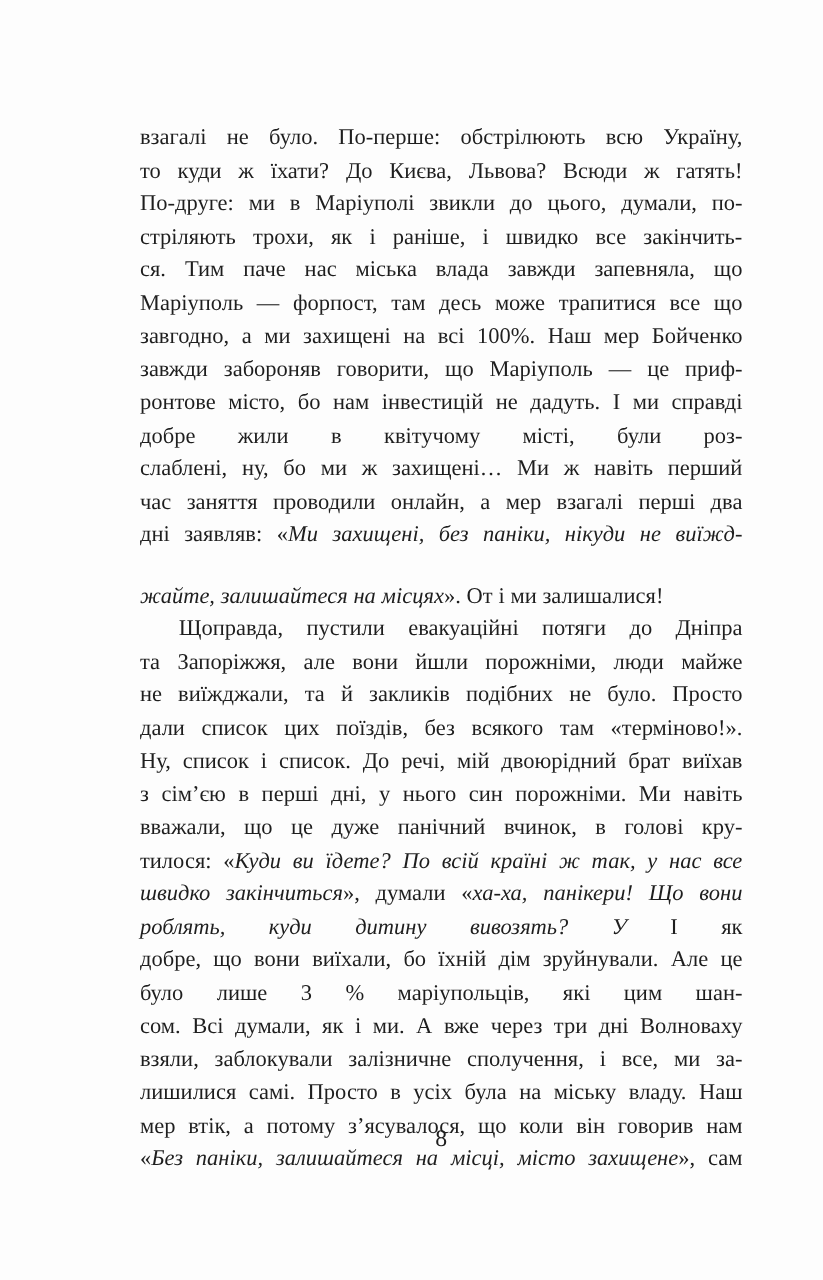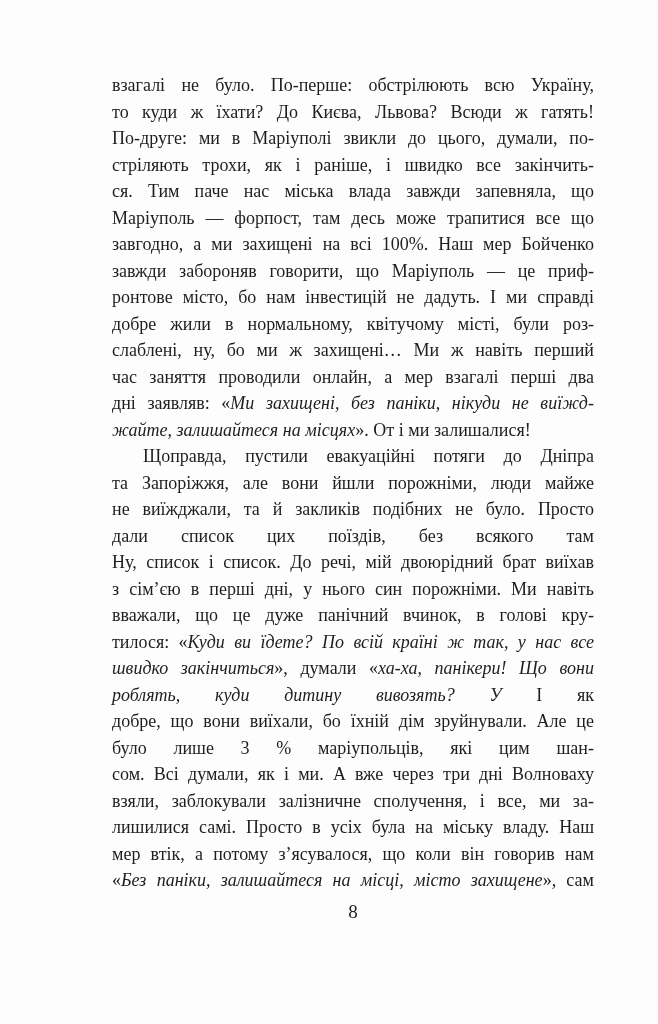--- a/index.html
+++ b/index.html
@@ -10,35 +10,36 @@
   }
   .book-page {
     position: relative;
     width: 658px; height: 1024px;
     background: #fdfdfd;
     color: #1e1e1e;
     overflow: hidden;
   }
   .page-text {
     position: absolute;
-    left: 112px; top: 72px;
+    left: 112px; top: 96px;
     width: 482px;
     font-size: 18px;
     line-height: 26.5px;
   }
   .line {
     display: flex;
     justify-content: space-between;
     align-items: baseline;
     height: 26.5px;
     white-space: nowrap;
   }
   .line.no-stretch {
     justify-content: flex-start;
     column-gap: 4.6px;
+    margin-top: 22px;
   }
   .line.indent { padding-left: 31px; gap: 11px; }
   .w { display: inline-block; }
   .it { font-style: italic; }
   .page-number {
     position: absolute;
     left: 112px; top: 901px;
     width: 482px;
     text-align: center;
     font-size: 19px;
@@ -146,21 +147,20 @@
         <span class="w"><span>не</span></span>
         <span class="w"><span>дадуть.</span></span>
         <span class="w"><span>І</span></span>
         <span class="w"><span>ми</span></span>
         <span class="w"><span>справді</span></span>
       </div>
       <div class="line">
         <span class="w"><span>добре</span></span>
         <span class="w"><span>жили</span></span>
         <span class="w"><span>в</span></span>
-        <span class="w"><span>нормальному,</span></span>
         <span class="w"><span>квітучому</span></span>
         <span class="w"><span>місті,</span></span>
         <span class="w"><span>були</span></span>
         <span class="w"><span>роз-</span></span>
       </div>
       <div class="line">
         <span class="w"><span>слаблені,</span></span>
         <span class="w"><span>ну,</span></span>
         <span class="w"><span>бо</span></span>
         <span class="w"><span>ми</span></span>
@@ -233,20 +233,21 @@
         <span class="w"><span>Просто</span></span>
       </div>
       <div class="line">
         <span class="w"><span>дали</span></span>
         <span class="w"><span>список</span></span>
         <span class="w"><span>цих</span></span>
         <span class="w"><span>поїздів,</span></span>
         <span class="w"><span>без</span></span>
         <span class="w"><span>всякого</span></span>
         <span class="w"><span>там</span></span>
+        <span class="w"><span>«терміново!».</span></span>
       </div>
       <div class="line">
         <span class="w"><span>Ну,</span></span>
         <span class="w"><span>список</span></span>
         <span class="w"><span>і</span></span>
         <span class="w"><span>список.</span></span>
         <span class="w"><span>До</span></span>
         <span class="w"><span>речі,</span></span>
         <span class="w"><span>мій</span></span>
         <span class="w"><span>двоюрідний</span></span>

